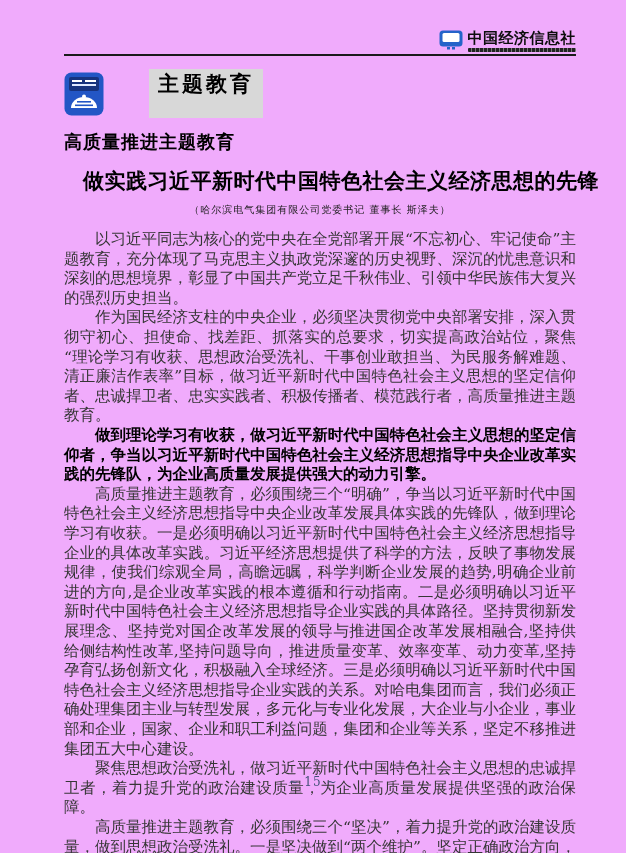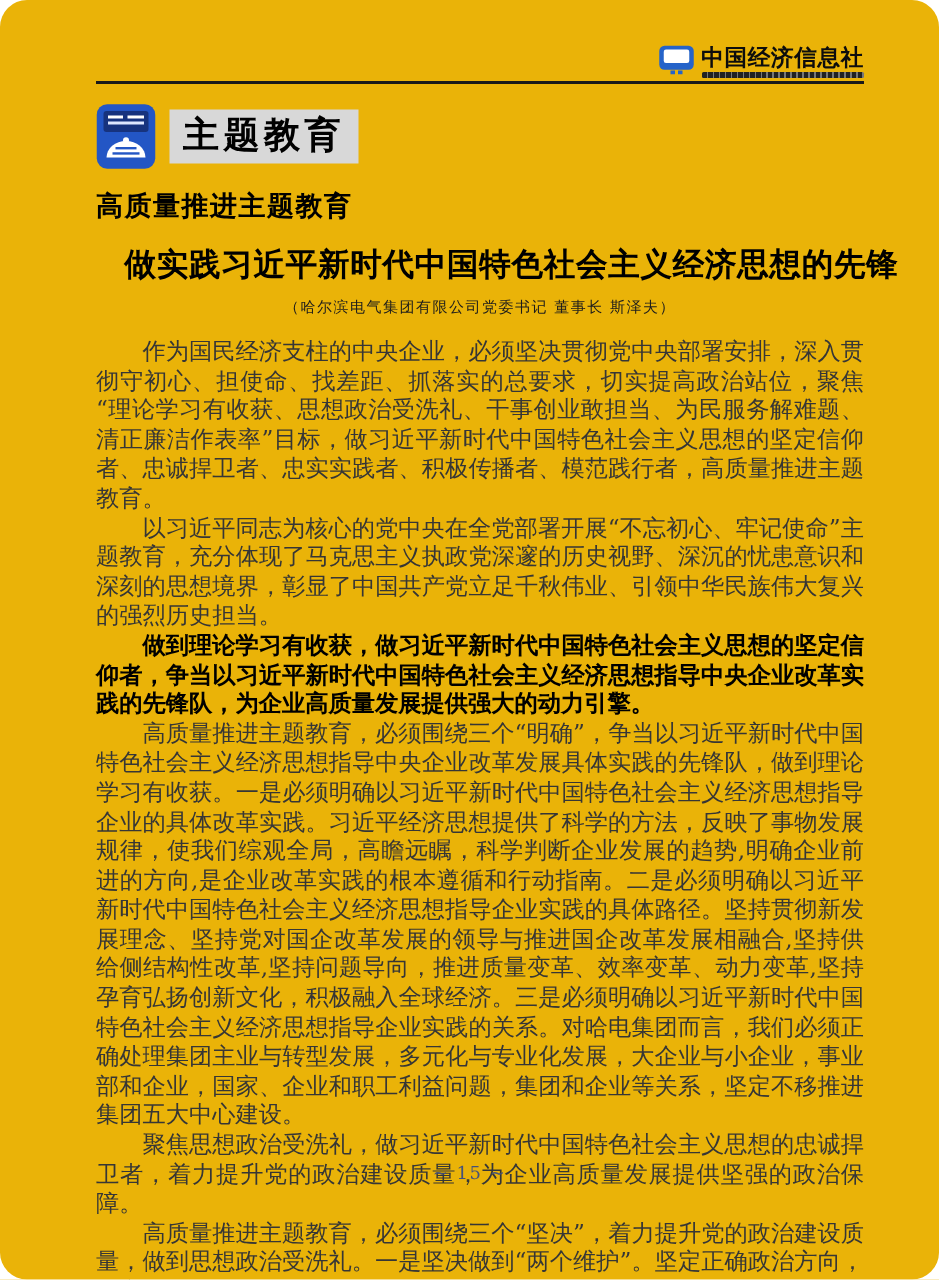--- a/index.html
+++ b/index.html
@@ -4,24 +4,23 @@
 <style>
   html, body {
     margin: 0;
     padding: 0;
     background: #ffffff;
   }
   .page {
     position: relative;
     width: 626px;
     height: 853px;
-    background: #eab308;
+    background: #f0abfc;
     overflow: hidden;
     font-family: "DejaVu Serif", "Liberation Serif", serif;
-    border-radius: 18px;
   }
   .content {
     position: relative;
     width: 512px;
     margin: 0 auto 0 64px;
   }
 
   
   .masthead {
     padding-top: 30px;
@@ -61,26 +60,27 @@
   .badge-row {
     margin-top: 13px;
     display: flex;
     align-items: center;
     gap: 9px;
   }
   .badge-icon { width: 40px; height: 44px; display: block; }
   .badge-label {
     font-family: "DejaVu Sans", "Liberation Sans", sans-serif;
     font-weight: 700;
-    font-size: 24px;
+    font-size: 21px;
     color: #000;
     background: #d8d8d8;
-    padding: 4px 9px 5px 9px;
+    padding: 4px 9px 22px 9px;
     letter-spacing: 3px;
     line-height: 1.1;
+    margin-left: 36px;
   }
 
   
   .kicker {
     margin-top: 12px;
     text-align: left;
     font-family: "DejaVu Sans", "Liberation Sans", sans-serif;
     font-weight: 700;
     font-size: 18px;
     color: #000;
@@ -169,22 +169,22 @@
         <circle cx="20" cy="24.5" r="2" fill="#ffffff"></circle>
       </svg>
       <div class="badge-label">主题教育</div>
     </div>
 
     <div class="kicker">高质量推进主题教育</div>
     <div class="main-title">做实践习近平新时代中国特色社会主义经济思想的先锋</div>
     <div class="byline">（哈尔滨电气集团有限公司党委书记 董事长 斯泽夫）</div>
 
     <div class="body-text">
+      <p>以习近平同志为核心的党中央在全党部署开展“不忘初心、牢记使命”主题教育，充分体现了马克思主义执政党深邃的历史视野、深沉的忧患意识和深刻的思想境界，彰显了中国共产党立足千秋伟业、引领中华民族伟大复兴的强烈历史担当。</p>
       <p>作为国民经济支柱的中央企业，必须坚决贯彻党中央部署安排，深入贯彻守初心、担使命、找差距、抓落实的总要求，切实提高政治站位，聚焦“理论学习有收获、思想政治受洗礼、干事创业敢担当、为民服务解难题、清正廉洁作表率”目标，做习近平新时代中国特色社会主义思想的坚定信仰者、忠诚捍卫者、忠实实践者、积极传播者、模范践行者，高质量推进主题教育。</p>
-      <p>以习近平同志为核心的党中央在全党部署开展“不忘初心、牢记使命”主题教育，充分体现了马克思主义执政党深邃的历史视野、深沉的忧患意识和深刻的思想境界，彰显了中国共产党立足千秋伟业、引领中华民族伟大复兴的强烈历史担当。</p>
       <p class="para-bold">做到理论学习有收获，做习近平新时代中国特色社会主义思想的坚定信仰者，争当以习近平新时代中国特色社会主义经济思想指导中央企业改革实践的先锋队，为企业高质量发展提供强大的动力引擎。</p>
       <p>高质量推进主题教育，必须围绕三个“明确”，争当以习近平新时代中国特色社会主义经济思想指导中央企业改革发展具体实践的先锋队，做到理论学习有收获。一是必须明确以习近平新时代中国特色社会主义经济思想指导企业的具体改革实践。习近平经济思想提供了科学的方法，反映了事物发展规律，使我们综观全局，高瞻远瞩，科学判断企业发展的趋势,明确企业前进的方向,是企业改革实践的根本遵循和行动指南。二是必须明确以习近平新时代中国特色社会主义经济思想指导企业实践的具体路径。坚持贯彻新发展理念、坚持党对国企改革发展的领导与推进国企改革发展相融合,坚持供给侧结构性改革,坚持问题导向，推进质量变革、效率变革、动力变革,坚持孕育弘扬创新文化，积极融入全球经济。三是必须明确以习近平新时代中国特色社会主义经济思想指导企业实践的关系。对哈电集团而言，我们必须正确处理集团主业与转型发展，多元化与专业化发展，大企业与小企业，事业部和企业，国家、企业和职工利益问题，集团和企业等关系，坚定不移推进集团五大中心建设。</p>
       <p>聚焦思想政治受洗礼，做习近平新时代中国特色社会主义思想的忠诚捍卫者，着力提升党的政治建设质量，为企业高质量发展提供坚强的政治保障。</p>
       <p>高质量推进主题教育，必须围绕三个“坚决”，着力提升党的政治建设质量，做到思想政治受洗礼。一是坚决做到“两个维护”。坚定正确政治方向，切实把</p>
     </div>
 
   </div>
 
   <div class="page-number">~ 15 ~</div>
 </div>

